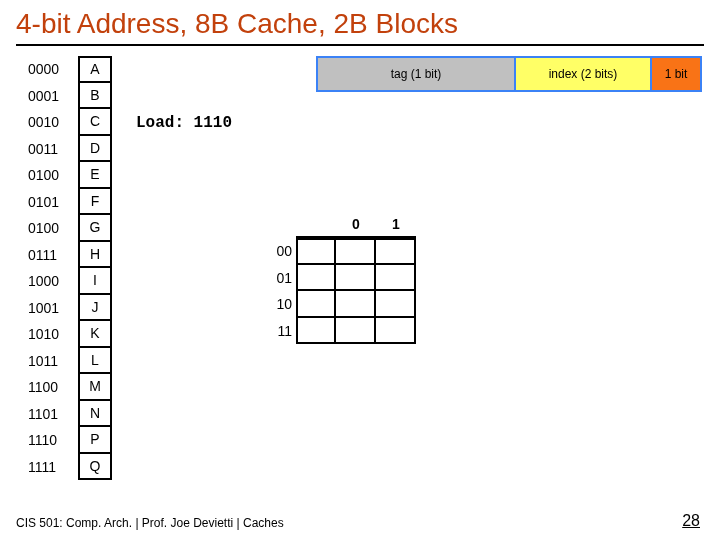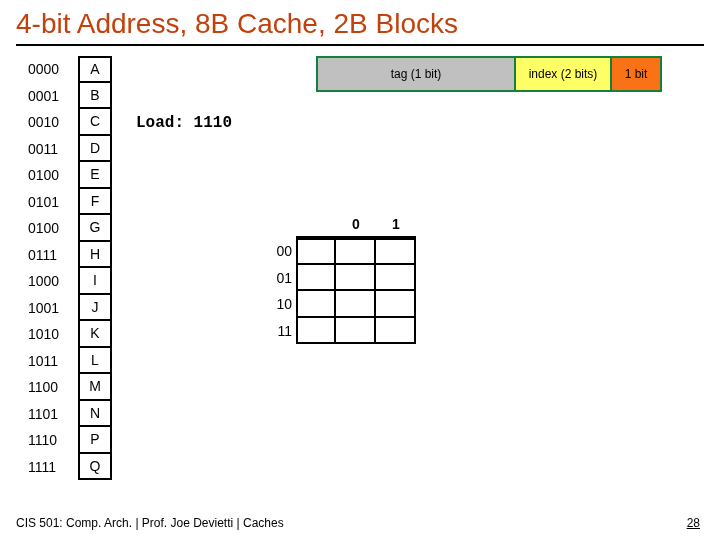--- a/index.html
+++ b/index.html
@@ -64,30 +64,30 @@
     font-weight: bold;
   }
   .addr-format {
     position: absolute;
     top: 0;
     left: 300px;
     display: flex;
     height: 24px;
   }
   .addr-seg {
-    border: 2px solid #15803d;
+    border: 2px solid #3b82f6;
     display: flex;
     align-items: center;
     justify-content: center;
     font-size: 12px;
     padding: 16px 4px;
   }
   .addr-seg + .addr-seg { border-left: none; }
   .seg-tag { width: 200px; background: #c0c0c0; }
-  .seg-index { width: 96px; background: #ffff66; }
+  .seg-index { width: 136px; background: #ffff66; }
   .seg-off { width: 50px; background: #f97316; }
   .cache {
     position: absolute;
     left: 250px;
     top: 160px;
   }
   .cache-header {
     display: flex;
     height: 22px;
     font-size: 14px;
@@ -109,21 +109,21 @@
   .footer {
     position: absolute;
     bottom: 10px;
     left: 16px;
     font-size: 12px;
   }
   .pagenum {
     position: absolute;
     bottom: 10px;
     right: 20px;
-    font-size: 12px;
+    font-size: 16px;
     text-decoration: underline;
   }
 </style>
 </head>
 <body>
 
 <div class="title">4-bit Address, 8B Cache, 2B Blocks</div>
 
 <div class="content">
 

